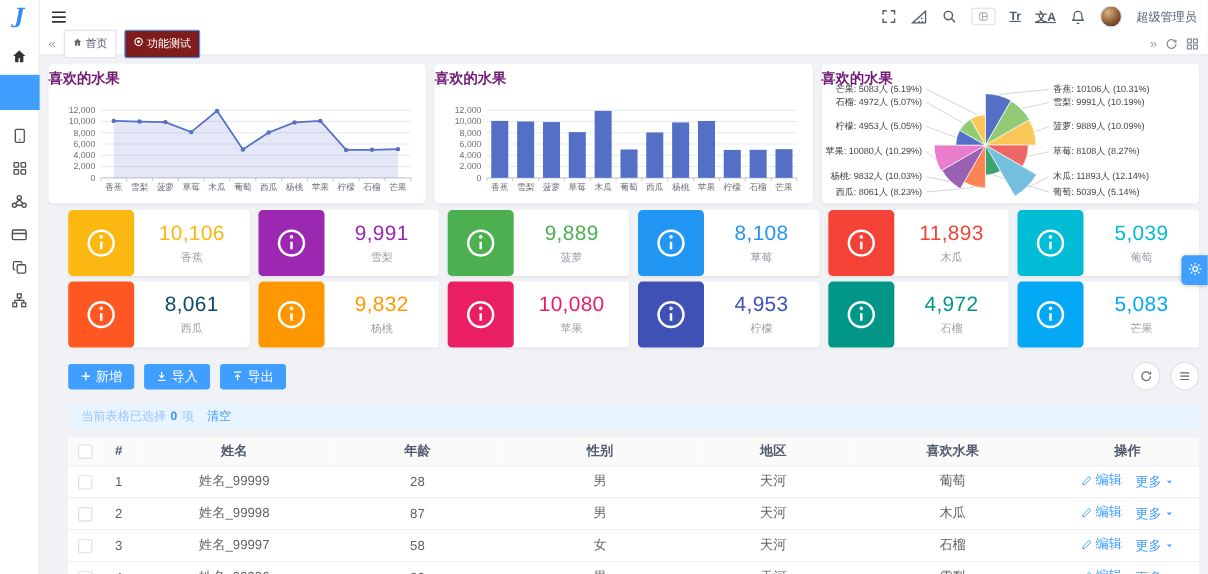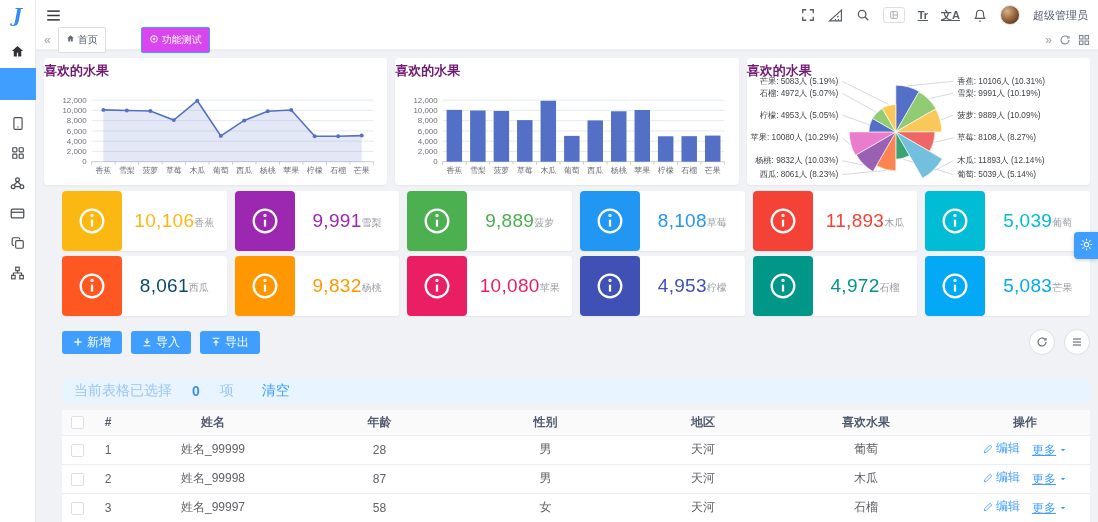--- a/index.html
+++ b/index.html
@@ -21,58 +21,58 @@
   .tb-icon { display:flex; align-items:center; justify-content:center; color:#545c64; cursor:pointer; }
   .tb-text-icon { font-size:11px; color:#545c64; font-weight:bold; cursor:pointer; letter-spacing:0;text-decoration:underline; }
   .tool-box { width:22px; height:16px; border:1px solid #dcdfe6; border-radius:3px; display:flex; align-items:center; justify-content:center; color:#9aa0a6; }
   .avatar { width:20px; height:20px; border-radius:50%; background:radial-gradient(circle at 35% 30%, #d9b288, #8a5a35 55%, #3f2a18 95%); border:1px solid #e3e3e3; cursor:pointer; }
   .username { font-size:11px; color:#515a6e; cursor:pointer; }
 
   
   .tabbar { position:absolute; left:36px; top:30px; right:0; height:20px; background:#fff; border-bottom:1px solid #eef0f3; box-shadow:0 1px 2px rgba(0,0,0,0.04); display:flex; align-items:center; padding:0 8px; gap:7px; z-index:5; }
   .chev { color:#9aa3ad; font-size:12px; line-height:1; cursor:pointer; }
   .tab { height:26px; display:flex; align-items:center; gap:3px; font-size:10px; padding:0 7px; border:1px solid #dcdee2; border-radius:2px; background:#fff; color:#515a6e; cursor:pointer; }
-  .tab.active { background:#d946ef; border-color:#409eff; color:#fff;margin-left:28px; }
+  .tab.active { background:#7f1d1d; border-color:#409eff; color:#fff; }
   .tabbar .spacer { flex:1; }
   .tabbar .tb-icon { color:#808a94; }
 
   
   .content { position:absolute; left:36px; top:50px; right:0; bottom:0; background:#f0f2f5; overflow:hidden; }
 
   .charts-row { display:flex; gap:8px; margin:8px 8px 0 8px; }
   .chart-card { flex:1; height:127px; background:#fff; border-radius:4px; position:relative; box-shadow:0 1px 2px rgba(0,0,0,0.05); }
   .chart-title { position:absolute; top:4px; left:0; width:100%; text-align:left; font-size:13px; font-weight:bold; color:#701a75; z-index:2; pointer-events:none; }
   svg.chart { position:absolute; left:0; top:0; width:100%; height:127px; }
   .tk { font-size:8px; fill:#6e7079; }
   .plbl { font-size:8.3px; fill:#404448; }
 
   .stats-grid { display:grid; grid-template-columns:repeat(6,1fr); gap:5px 8px; margin:6px 8px 0 26px; }
   .stat-card { background:#fff; border-radius:3px; height:60px; display:flex; box-shadow:0 1px 2px rgba(0,0,0,0.05); }
   .stat-icon { width:60px; height:60px; border-radius:4px; flex:none; display:flex; align-items:center; justify-content:center; }
-  .stat-body { flex:1; display:flex; flex-direction:row; align-items:center; justify-content:center; }
+  .stat-body { flex:1; display:flex; flex-direction:column; align-items:center; justify-content:center; }
   .stat-value { font-size:19px; letter-spacing:0.3px; }
   .stat-label { font-size:10px; color:#9b9fa6; margin-top:3px; }
 
   .btn-row { margin:13px 8px 0 26px; display:flex; align-items:center; gap:9px; }
   .btn { background:#409eff; color:#fff; font-size:12px; border:none; border-radius:3px; height:23px; padding:0 11px; display:flex; align-items:center; gap:4px; cursor:pointer; font-family:inherit; }
   .btn svg { display:block; }
   .btn-row .spacer { flex:1; }
   .circle-btn { width:26px; height:26px; border-radius:50%; border:1px solid #dcdfe6; background:#fff; color:#5f6771; display:flex; align-items:center; justify-content:center; cursor:pointer; }
 
-  .alert-bar { margin:24px 8px 0 26px; background:#e8f4ff; border-radius:3px; height:23px; display:flex; align-items:center; padding:0 12px; font-size:14px; color:#9dc6f7; gap:20px; }
+  .alert-bar { margin:12px 8px 0 26px; background:#e8f4ff; border-radius:3px; height:23px; display:flex; align-items:center; padding:0 12px; font-size:11px; color:#9dc6f7; gap:4px; }
   .alert-count { color:#3a8ef0; font-weight:bold; }
   .alert-clear { color:#409eff; margin-left:8px; cursor:pointer; }
 
   .table-wrap { margin:8px 8px 0 26px; background:#fff; }
   table { width:100%; border-collapse:collapse; table-layout:fixed; font-size:12px; color:#606266; }
   thead th { background:#fafafa; height:25px; font-weight:bold; color:#515a6e; border-bottom:1px solid #ebeef5; text-align:center; }
   tbody td { height:29px; border-bottom:1px solid #ebeef5; text-align:center; background:#fff; }
   .cb { display:inline-block; width:13px; height:13px; border:1px solid #dcdfe6; border-radius:2px; background:#fff; vertical-align:middle; cursor:pointer; }
   .link { color:#409eff; cursor:pointer; display:inline-flex; align-items:center; gap:3px; }
-  .link.more { margin-left:12px;text-decoration:underline; }
+  .link.more { margin-left:12px; }
 
   .settings-fab { position:absolute; right:0; top:232px; width:24px; height:27px; background:#409eff; border-radius:4px 0 0 4px; display:flex; align-items:center; justify-content:center; z-index:9; cursor:pointer; box-shadow:0 1px 4px rgba(0,0,0,0.2); }
 </style>
 </head>
 <body>
 
 <div class="sidebar">
   <div class="logo">J</div>
   <div class="side-item first">
     <span>

